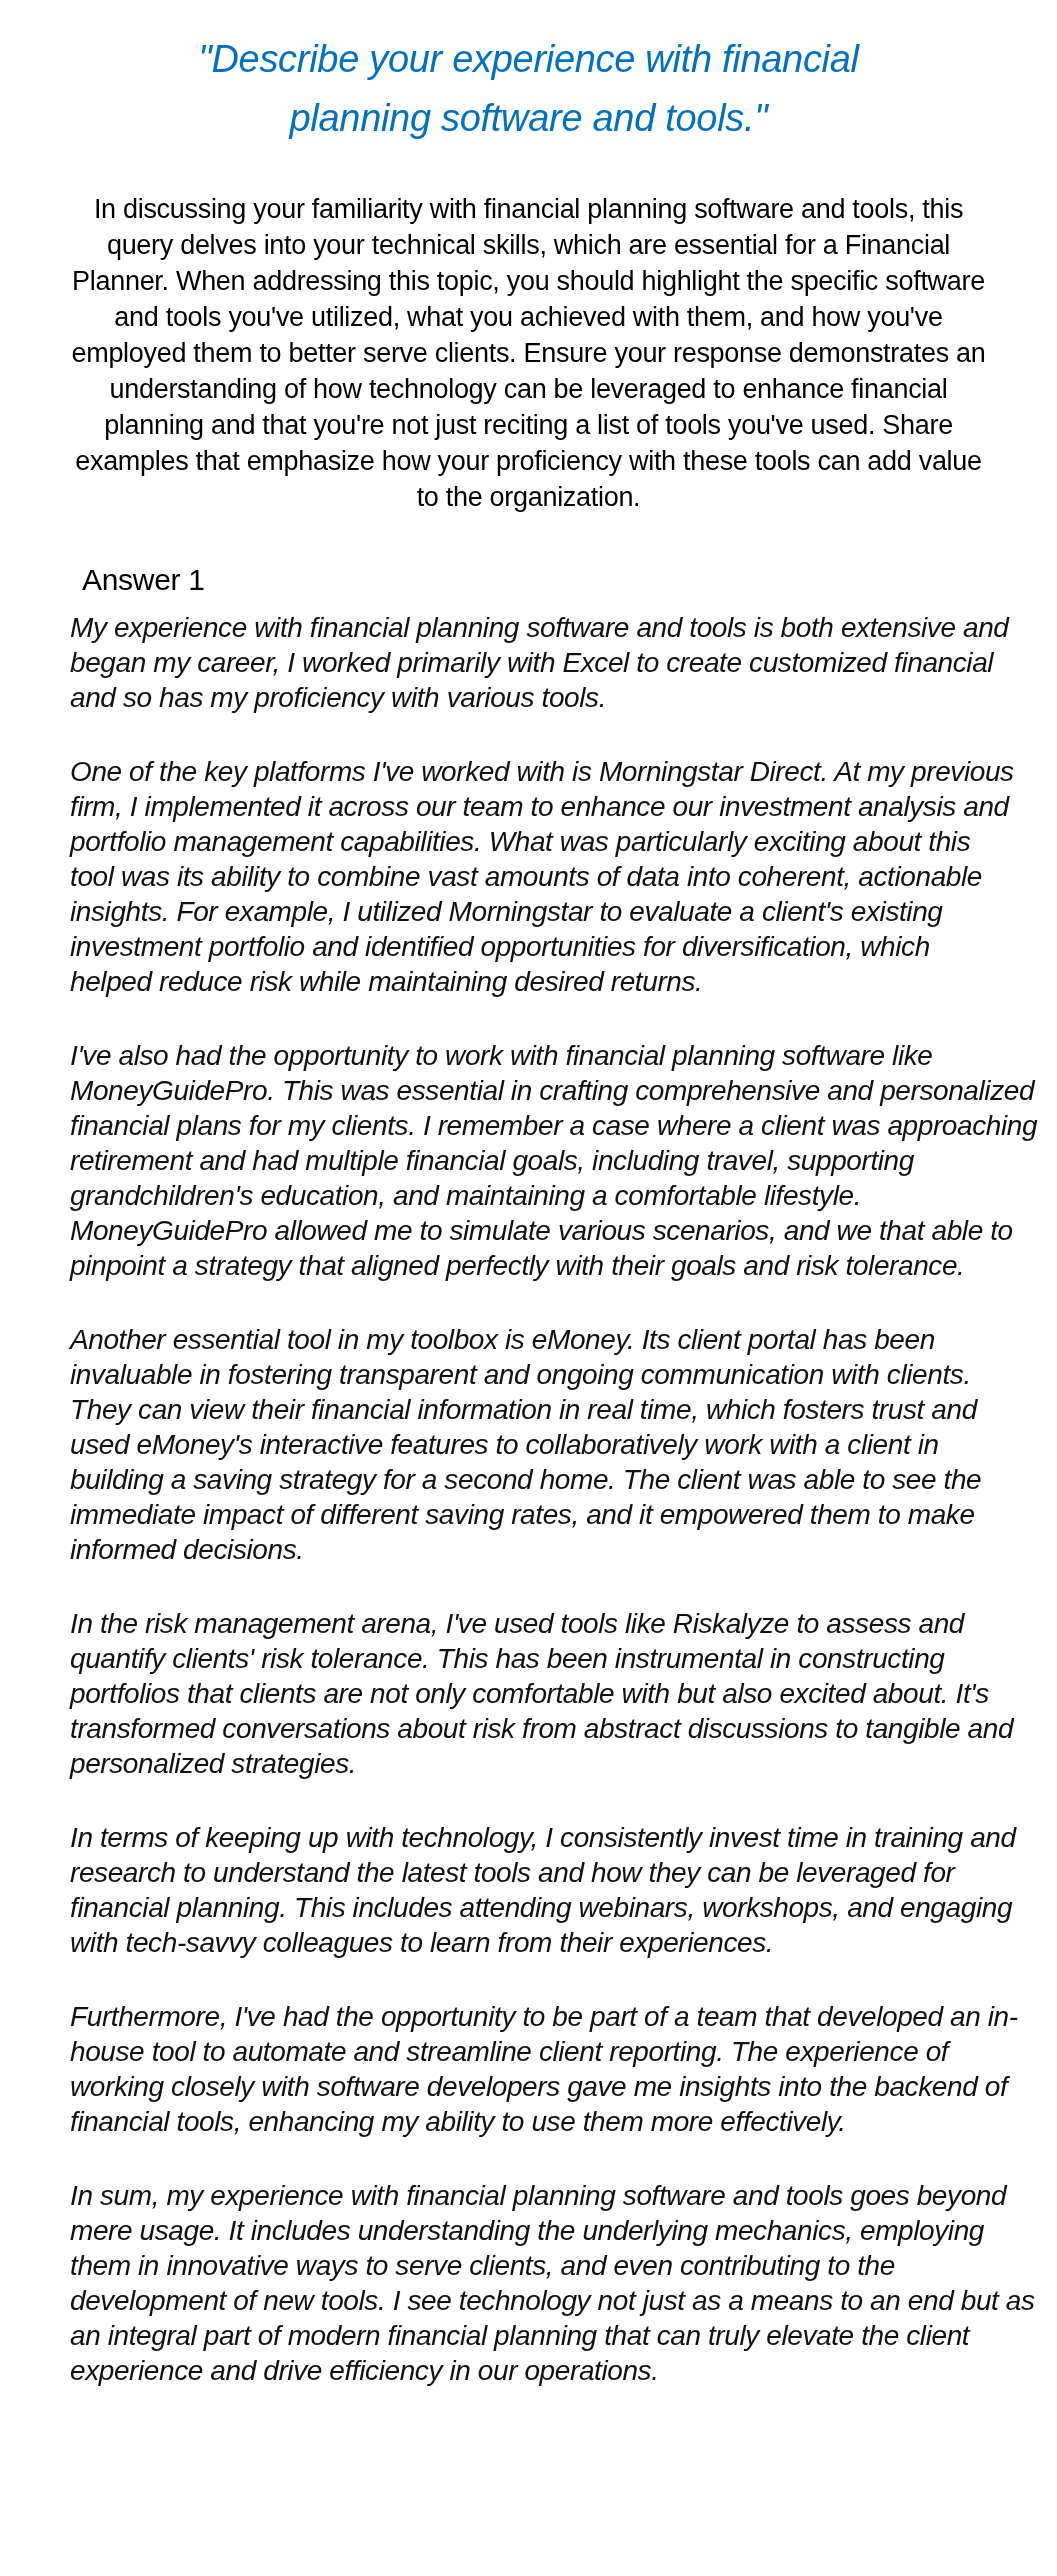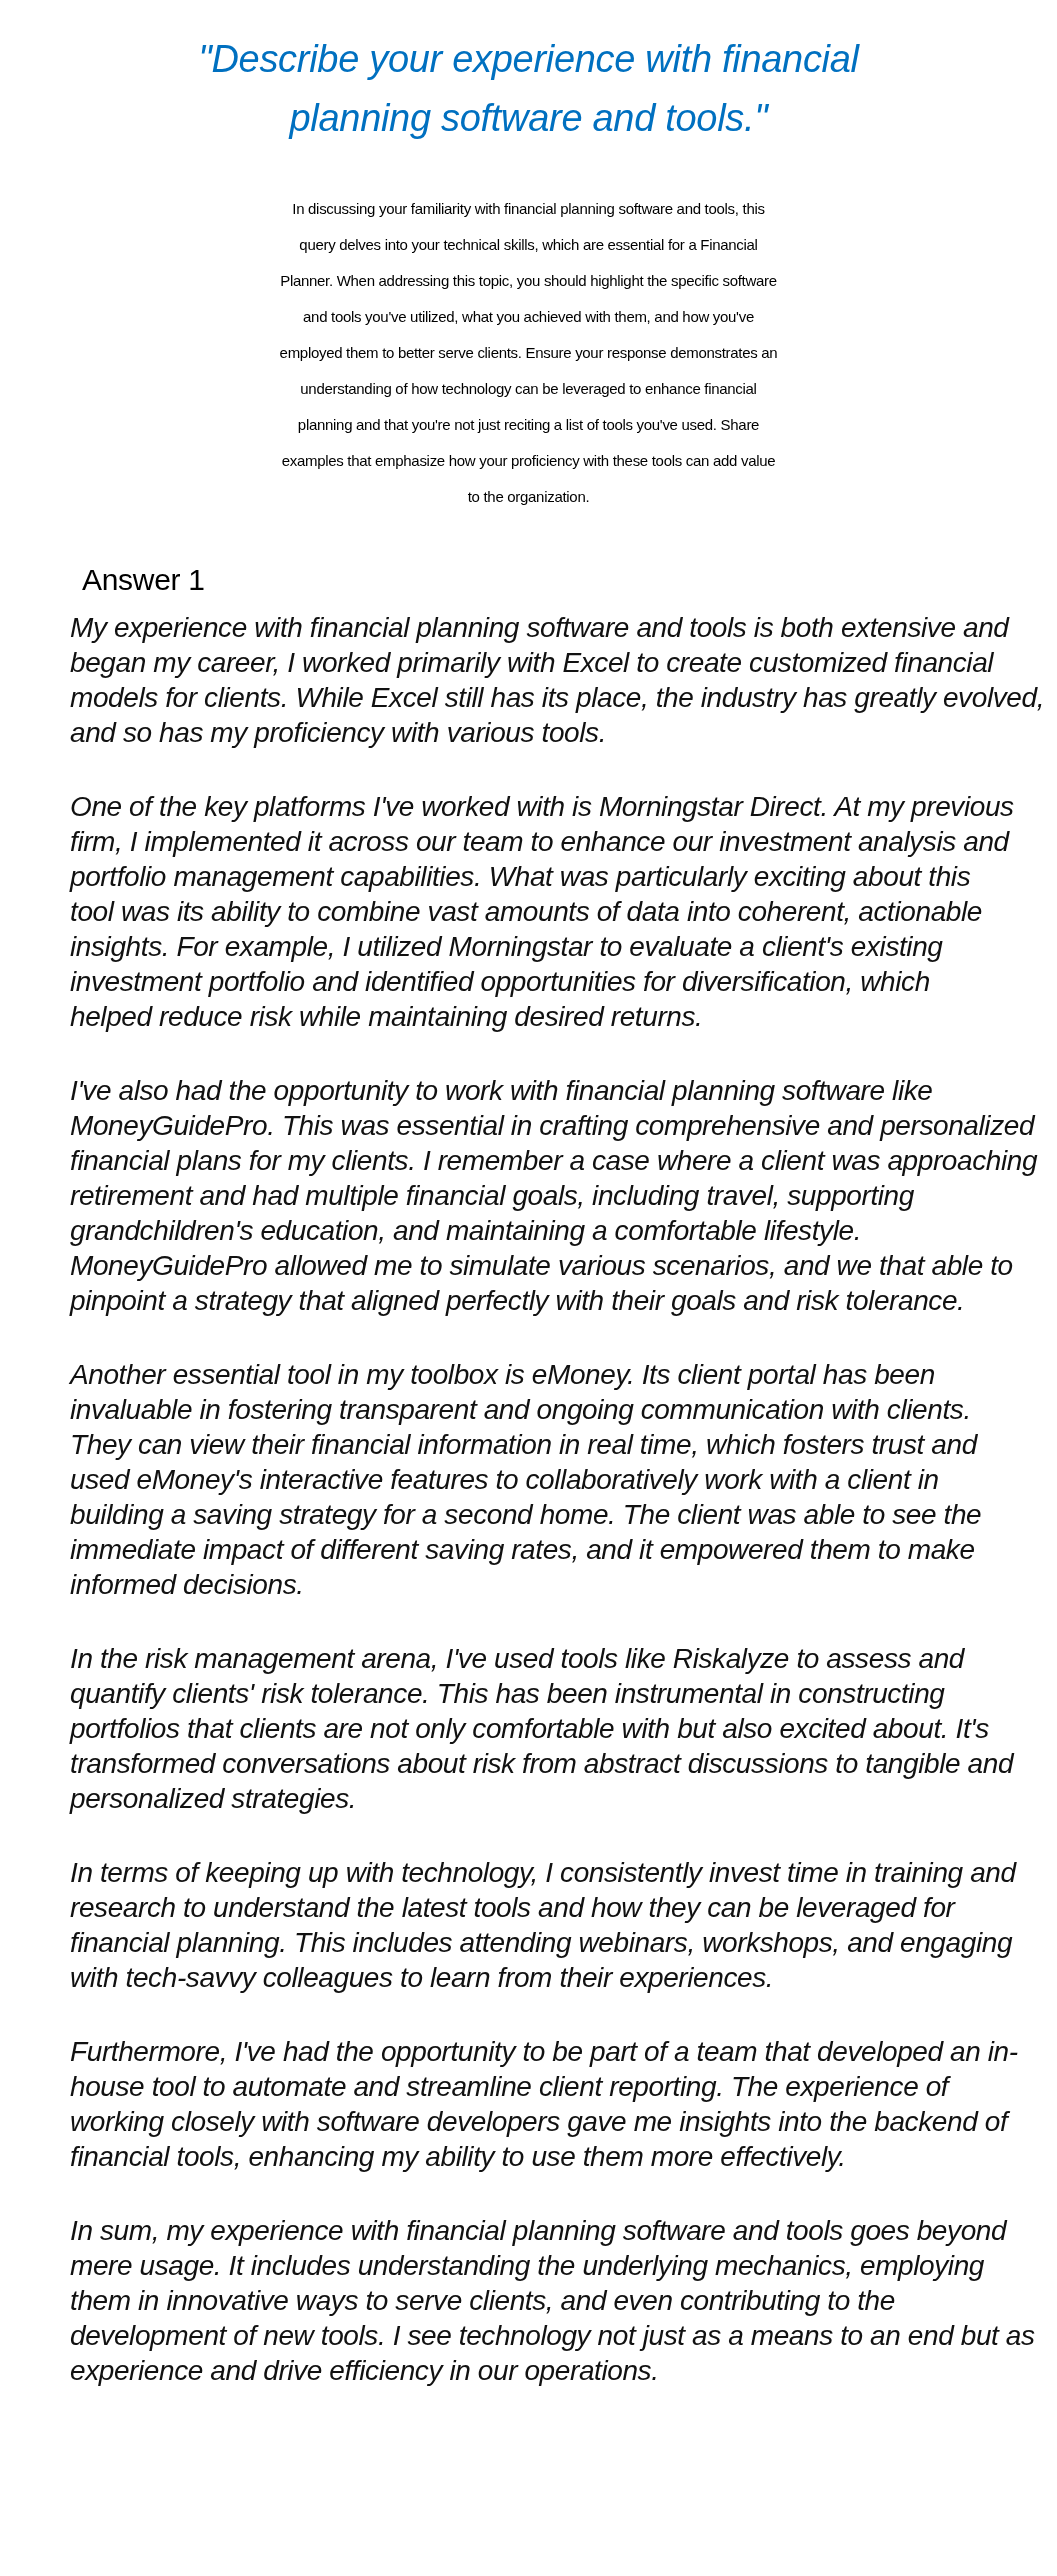--- a/index.html
+++ b/index.html
@@ -37,21 +37,21 @@
   .title .line {
     display: block;
     white-space: nowrap;
   }
   .description {
     position: absolute;
     left: 0;
     top: 191px;
     width: 1057px;
     text-align: center;
-    font-size: 15px;
+    font-size: 27px;
     line-height: 36px;
     letter-spacing: -0.3px;
     color: #000;
   }
   .description .line {
     display: block;
     white-space: nowrap;
   }
   .answer-heading {
     position: absolute;
@@ -103,21 +103,20 @@
     <span class="line">to the organization.</span>
   </div>
 
   <h2 class="answer-heading" style="margin:12px;font-weight:normal;">Answer 1</h2>
 
   <div class="answer-body">
 
     <p class="para">
       <span class="line">My experience with financial planning software and tools is both extensive and</span>
       <span class="line">began my career, I worked primarily with Excel to create customized financial</span>
-      <span class="line">models for clients. While Excel still has its place, the industry has greatly evolved,</span>
       <span class="line">and so has my proficiency with various tools.</span>
     </p>
 
     <p class="para">
       <span class="line">One of the key platforms I've worked with is Morningstar Direct. At my previous</span>
       <span class="line">firm, I implemented it across our team to enhance our investment analysis and</span>
       <span class="line">portfolio management capabilities. What was particularly exciting about this</span>
       <span class="line">tool was its ability to combine vast amounts of data into coherent, actionable</span>
       <span class="line">insights. For example, I utilized Morningstar to evaluate a client's existing</span>
       <span class="line">investment portfolio and identified opportunities for diversification, which</span>
@@ -164,18 +163,19 @@
       <span class="line">house tool to automate and streamline client reporting. The experience of</span>
       <span class="line">working closely with software developers gave me insights into the backend of</span>
       <span class="line">financial tools, enhancing my ability to use them more effectively.</span>
     </p>
 
     <p class="para">
       <span class="line">In sum, my experience with financial planning software and tools goes beyond</span>
       <span class="line">mere usage. It includes understanding the underlying mechanics, employing</span>
       <span class="line">them in innovative ways to serve clients, and even contributing to the</span>
       <span class="line">development of new tools. I see technology not just as a means to an end but as</span>
+      <span class="line">an integral part of modern financial planning that can truly elevate the client</span>
       <span class="line">experience and drive efficiency in our operations.</span>
     </p>
 
   </div>
 </div>
 
 
 </body></html>

